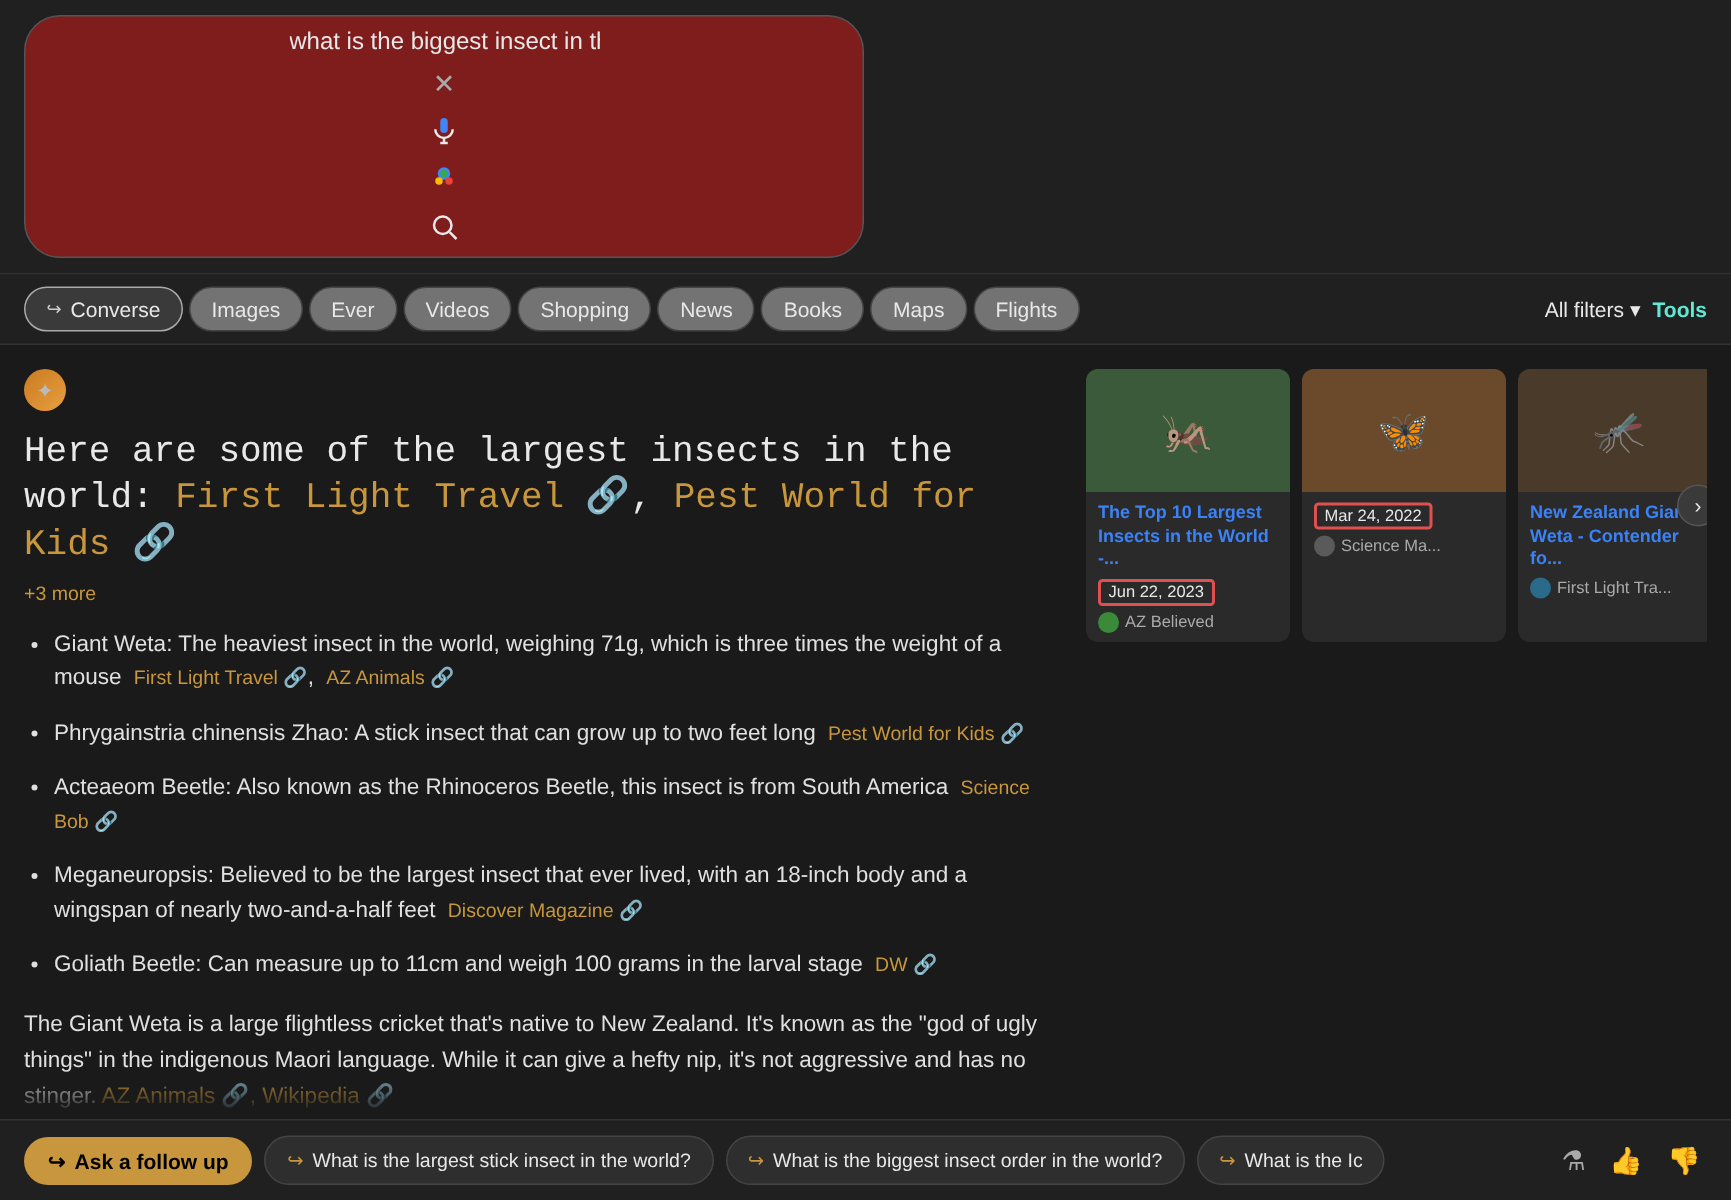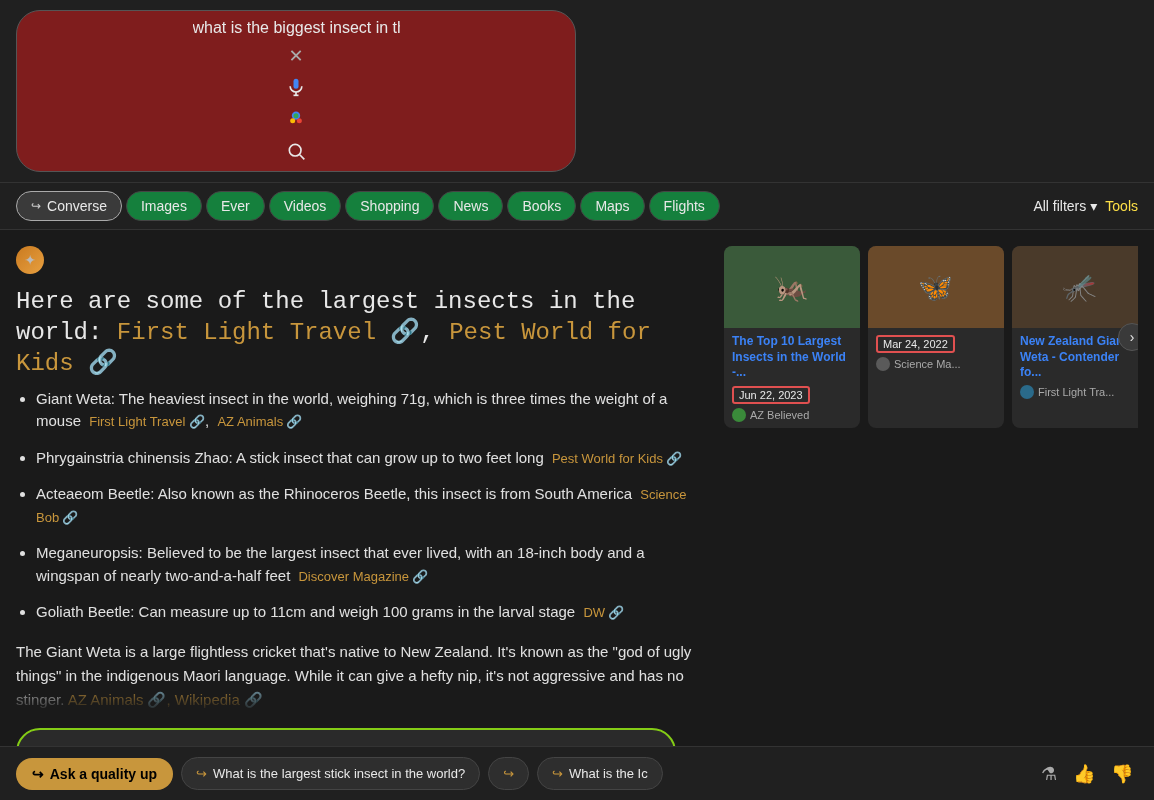--- a/index.html
+++ b/index.html
@@ -66,21 +66,21 @@
     
     .nav-tabs {
       background: #202020;
       display: flex;
       align-items: center;
       padding: 8px 16px;
       gap: 4px;
       border-bottom: 1px solid #333;
     }
     .nav-tab {
-      background: #15803d;
+      background: #737373;
       border: 1px solid #444;
       border-radius: 20px;
       padding: 6px 14px;
       color: #e8e8e8;
       font-size: 14px;
       cursor: pointer;
       display: flex;
       align-items: center;
       gap: 6px;
       white-space: nowrap;
@@ -106,23 +106,24 @@
       font-size: 14px;
       cursor: pointer;
       display: flex;
       align-items: center;
       gap: 4px;
       text-align: right;
     }
     .tools-btn {
       background: none;
       border: none;
-      color: #fde047;
+      color: #5eead4;
       font-size: 14px;
       cursor: pointer;
+      font-weight: bold;
     }
 
     
     .main-content {
       display: flex;
       gap: 0;
       padding: 16px;
     }
     .left-panel {
       flex: 1;
@@ -446,20 +447,23 @@
     <div class="ai-info">
       <div class="ai-icon">✦</div>
     </div>
 
     <h2 class="result-heading">
       <span>Here are some of the largest insects in the world:</span>
       <span class="source-link">First Light Travel 🔗</span>,
       <span class="source-link">Pest World for Kids 🔗</span>
     </h2>
 
+    <div class="source-links">
+      <span class="more-sources">+3 more</span>
+    </div>
 
     <ul class="bullet-list">
       <li>
         <span>Giant Weta: The heaviest insect in the world, weighing 71g, which is three times the weight of a mouse </span>
         <span class="source-link">First Light Travel 🔗</span>, <span class="source-link">AZ Animals 🔗</span>
       </li>
       <li>
         <span>Phrygainstria chinensis Zhao: A stick insect that can grow up to two feet long </span>
         <span class="source-link">Pest World for Kids 🔗</span>
       </li>
@@ -527,30 +531,31 @@
       </div>
 
       <button class="cards-next-btn">›</button>
     </div>
   </div>
 </div>
 
 <div class="followup-bar">
   <button class="ask-followup-btn">
     <span>↪</span>
-    <span>Ask a quality up</span>
+    <span>Ask a follow up</span>
   </button>
 
   <div class="followup-chip">
     <span class="chip-arrow">↪</span>
     <span>What is the largest stick insect in the world?</span>
   </div>
 
   <div class="followup-chip">
     <span class="chip-arrow">↪</span>
+    <span>What is the biggest insect order in the world?</span>
   </div>
 
   <div class="followup-chip">
     <span class="chip-arrow">↪</span>
     <span>What is the Ic</span>
   </div>
 
   <div class="feedback-icons">
     <button class="feedback-icon-btn">⚗</button>
     <button class="feedback-icon-btn">👍</button>

